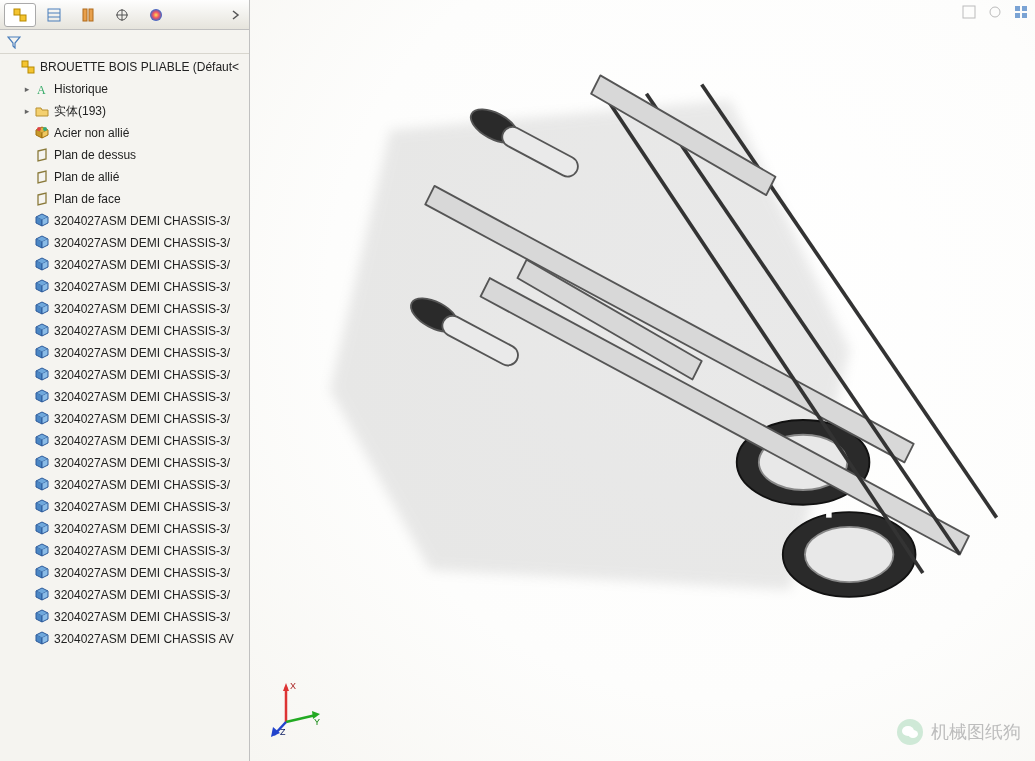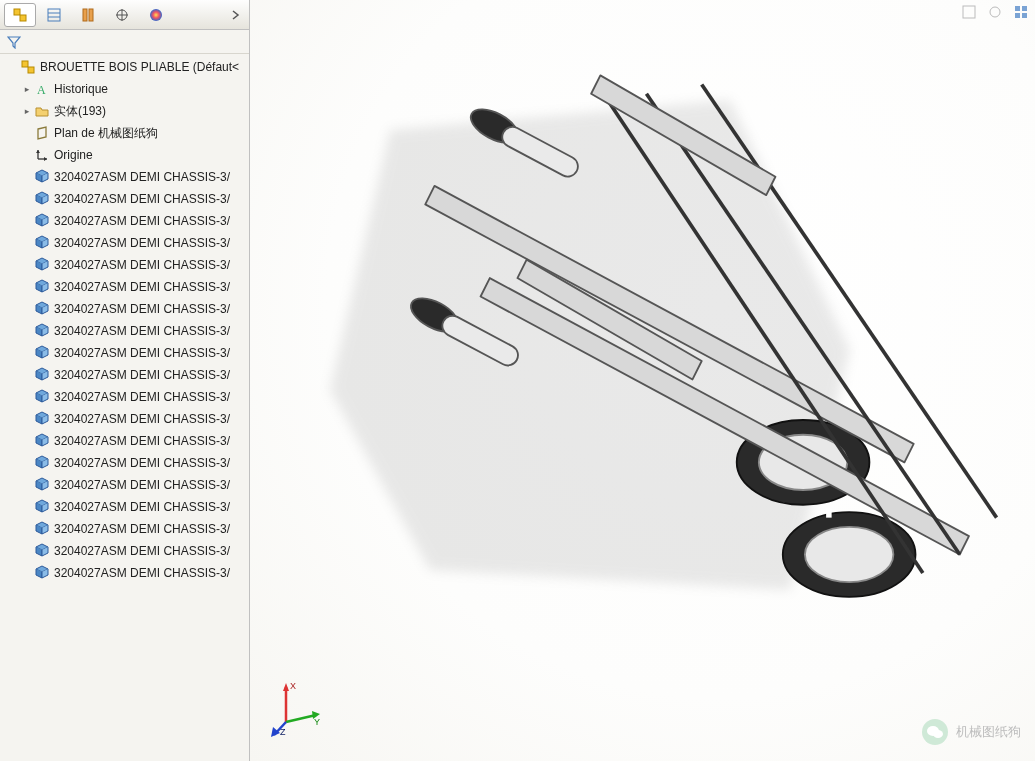--- a/index.html
+++ b/index.html
@@ -12,21 +12,21 @@
   .filter-row { height: 24px; display: flex; align-items: center; padding: 0 6px; border-bottom: 1px solid #d8d6ce; }
   .tree { flex: 1; overflow-y: auto; overflow-x: hidden; padding: 2px 0; }
   .tree::-webkit-scrollbar { width: 16px; }
   .tree::-webkit-scrollbar-track { background: #efede5; border-left: 1px solid #cfcdc5; }
   .tree::-webkit-scrollbar-thumb { background: #cfcdc5; border: 1px solid #b0aea6; }
   .node { display: flex; align-items: center; height: 22px; padding: 0 8px; white-space: nowrap; color: #222; }
   .exp { width: 10px; text-align: center; color: #666; font-size: 9px; margin-right: 2px; }
   .ico { width: 16px; height: 16px; margin-right: 4px; display: inline-flex; align-items: center; justify-content: center; flex-shrink:0; }
   .ind { display:inline-block; }
   .viewport { flex: 1; position: relative; background: radial-gradient(circle at 60% 40%, #ffffff 0%, #fdfdfc 60%, #f7f6f2 100%); overflow: hidden; }
-  .watermark { position: absolute; right: 14px; bottom: 16px; display: flex; align-items: center; gap: 8px; color: #bdbdbd; font-size: 13px; font-family: sans-serif; }
+  .watermark { position: absolute; right: 14px; bottom: 16px; display: flex; align-items: center; gap: 8px; color: #bdbdbd; font-size: 18px; font-family: sans-serif; }
   .wm-circle { width: 26px; height: 26px; border-radius: 50%; background: #cfe9d7; display: flex; align-items: center; justify-content: center; color: #fff; font-size: 16px; }
   .triad { position: absolute; left: 16px; bottom: 24px; width: 60px; height: 60px; }
   .shadow-blob { position:absolute; left:60px; top:90px; width:560px; height:520px; filter: blur(6px); opacity:0.18; }
   .model-placeholder { position:absolute; left:120px; top:20px; right:20px; bottom:60px; display:flex; align-items:center; justify-content:center; }
   .top-strip { position:absolute; top:0; right:0; height:22px; display:flex; gap:6px; padding:2px 4px; }
   .ts-ico { width:20px; height:20px; display:flex; align-items:center; justify-content:center; }
   .sash { position:absolute; left:247px; top:0; width:6px; height:100%; cursor:col-resize; }
   .overflow-btn { width:18px; height:24px; display:flex; align-items:center; justify-content:center; margin-left:auto; color:#555; }
 </style>
 </head>
@@ -116,265 +116,298 @@
                 <path d="M1 4h5l1 2h6v6H1z" fill="#f4d06f" stroke="#b89030"></path>
               </svg>
             </span>
             <span>实体(193)</span>
           </div>
           <div class="node">
             <span class="ind" style="width: 14px;"></span>
             <span class="exp"></span>
             <span class="ico">
               <svg width="14" height="14">
+                <path d="M7 1 L13 4 L7 7 L1 4 Z" fill="#e0b040" stroke="#a07010"></path>
+                <path d="M1 4v5l6 3V7" fill="#c89828" stroke="#a07010"></path>
+                <path d="M13 4v5l-6 3V7" fill="#f0c860" stroke="#a07010"></path>
+                <circle cx="4" cy="3" r="2" fill="#d44"></circle>
+                <circle cx="10" cy="3" r="2" fill="#3a7"></circle>
+              </svg>
+            </span>
+            <span>Acier non allié</span>
+          </div>
+          <div class="node">
+            <span class="ind" style="width: 14px;"></span>
+            <span class="exp"></span>
+            <span class="ico">
+              <svg width="14" height="14">
                 <path d="M3 3 L11 1 L11 11 L3 13 Z" fill="none" stroke="#8a7a3a" stroke-width="1.3"></path>
               </svg>
             </span>
-            <span>Plan de 机械图纸狗</span>
-          </div>
-          <div class="node">
-            <span class="ind" style="width: 14px;"></span>
-            <span class="exp"></span>
-            <span class="ico">
-              <svg width="14" height="14">
-                <line x1="3" y1="11" x2="3" y2="2" stroke="#333" stroke-width="1.3"></line>
-                <line x1="3" y1="11" x2="12" y2="11" stroke="#333" stroke-width="1.3"></line>
-                <polyline points="3,2 1,5 5,5" fill="#333"></polyline>
-                <polyline points="12,11 9,9 9,13" fill="#333"></polyline>
-              </svg>
-            </span>
-            <span>Origine</span>
-          </div>
-          <div class="node">
-            <span class="ind" style="width: 14px;"></span>
-            <span class="exp"></span>
-            <span class="ico">
-              <svg width="16" height="16">
-                <path d="M8 1 L14 4 L8 7 L2 4 Z" fill="#6fa8dc" stroke="#2d5a9a"></path>
-                <path d="M2 4v6l6 3V7" fill="#4a86c4" stroke="#2d5a9a"></path>
-                <path d="M14 4v6l-6 3V7" fill="#8abce8" stroke="#2d5a9a"></path>
-              </svg>
-            </span>
-            <span>3204027ASM DEMI CHASSIS-3/</span>
-          </div>
-          <div class="node">
-            <span class="ind" style="width: 14px;"></span>
-            <span class="exp"></span>
-            <span class="ico">
-              <svg width="16" height="16">
-                <path d="M8 1 L14 4 L8 7 L2 4 Z" fill="#6fa8dc" stroke="#2d5a9a"></path>
-                <path d="M2 4v6l6 3V7" fill="#4a86c4" stroke="#2d5a9a"></path>
-                <path d="M14 4v6l-6 3V7" fill="#8abce8" stroke="#2d5a9a"></path>
-              </svg>
-            </span>
-            <span>3204027ASM DEMI CHASSIS-3/</span>
-          </div>
-          <div class="node">
-            <span class="ind" style="width: 14px;"></span>
-            <span class="exp"></span>
-            <span class="ico">
-              <svg width="16" height="16">
-                <path d="M8 1 L14 4 L8 7 L2 4 Z" fill="#6fa8dc" stroke="#2d5a9a"></path>
-                <path d="M2 4v6l6 3V7" fill="#4a86c4" stroke="#2d5a9a"></path>
-                <path d="M14 4v6l-6 3V7" fill="#8abce8" stroke="#2d5a9a"></path>
-              </svg>
-            </span>
-            <span>3204027ASM DEMI CHASSIS-3/</span>
-          </div>
-          <div class="node">
-            <span class="ind" style="width: 14px;"></span>
-            <span class="exp"></span>
-            <span class="ico">
-              <svg width="16" height="16">
-                <path d="M8 1 L14 4 L8 7 L2 4 Z" fill="#6fa8dc" stroke="#2d5a9a"></path>
-                <path d="M2 4v6l6 3V7" fill="#4a86c4" stroke="#2d5a9a"></path>
-                <path d="M14 4v6l-6 3V7" fill="#8abce8" stroke="#2d5a9a"></path>
-              </svg>
-            </span>
-            <span>3204027ASM DEMI CHASSIS-3/</span>
-          </div>
-          <div class="node">
-            <span class="ind" style="width: 14px;"></span>
-            <span class="exp"></span>
-            <span class="ico">
-              <svg width="16" height="16">
-                <path d="M8 1 L14 4 L8 7 L2 4 Z" fill="#6fa8dc" stroke="#2d5a9a"></path>
-                <path d="M2 4v6l6 3V7" fill="#4a86c4" stroke="#2d5a9a"></path>
-                <path d="M14 4v6l-6 3V7" fill="#8abce8" stroke="#2d5a9a"></path>
-              </svg>
-            </span>
-            <span>3204027ASM DEMI CHASSIS-3/</span>
-          </div>
-          <div class="node">
-            <span class="ind" style="width: 14px;"></span>
-            <span class="exp"></span>
-            <span class="ico">
-              <svg width="16" height="16">
-                <path d="M8 1 L14 4 L8 7 L2 4 Z" fill="#6fa8dc" stroke="#2d5a9a"></path>
-                <path d="M2 4v6l6 3V7" fill="#4a86c4" stroke="#2d5a9a"></path>
-                <path d="M14 4v6l-6 3V7" fill="#8abce8" stroke="#2d5a9a"></path>
-              </svg>
-            </span>
-            <span>3204027ASM DEMI CHASSIS-3/</span>
-          </div>
-          <div class="node">
-            <span class="ind" style="width: 14px;"></span>
-            <span class="exp"></span>
-            <span class="ico">
-              <svg width="16" height="16">
-                <path d="M8 1 L14 4 L8 7 L2 4 Z" fill="#6fa8dc" stroke="#2d5a9a"></path>
-                <path d="M2 4v6l6 3V7" fill="#4a86c4" stroke="#2d5a9a"></path>
-                <path d="M14 4v6l-6 3V7" fill="#8abce8" stroke="#2d5a9a"></path>
-              </svg>
-            </span>
-            <span>3204027ASM DEMI CHASSIS-3/</span>
-          </div>
-          <div class="node">
-            <span class="ind" style="width: 14px;"></span>
-            <span class="exp"></span>
-            <span class="ico">
-              <svg width="16" height="16">
-                <path d="M8 1 L14 4 L8 7 L2 4 Z" fill="#6fa8dc" stroke="#2d5a9a"></path>
-                <path d="M2 4v6l6 3V7" fill="#4a86c4" stroke="#2d5a9a"></path>
-                <path d="M14 4v6l-6 3V7" fill="#8abce8" stroke="#2d5a9a"></path>
-              </svg>
-            </span>
-            <span>3204027ASM DEMI CHASSIS-3/</span>
-          </div>
-          <div class="node">
-            <span class="ind" style="width: 14px;"></span>
-            <span class="exp"></span>
-            <span class="ico">
-              <svg width="16" height="16">
-                <path d="M8 1 L14 4 L8 7 L2 4 Z" fill="#6fa8dc" stroke="#2d5a9a"></path>
-                <path d="M2 4v6l6 3V7" fill="#4a86c4" stroke="#2d5a9a"></path>
-                <path d="M14 4v6l-6 3V7" fill="#8abce8" stroke="#2d5a9a"></path>
-              </svg>
-            </span>
-            <span>3204027ASM DEMI CHASSIS-3/</span>
-          </div>
-          <div class="node">
-            <span class="ind" style="width: 14px;"></span>
-            <span class="exp"></span>
-            <span class="ico">
-              <svg width="16" height="16">
-                <path d="M8 1 L14 4 L8 7 L2 4 Z" fill="#6fa8dc" stroke="#2d5a9a"></path>
-                <path d="M2 4v6l6 3V7" fill="#4a86c4" stroke="#2d5a9a"></path>
-                <path d="M14 4v6l-6 3V7" fill="#8abce8" stroke="#2d5a9a"></path>
-              </svg>
-            </span>
-            <span>3204027ASM DEMI CHASSIS-3/</span>
-          </div>
-          <div class="node">
-            <span class="ind" style="width: 14px;"></span>
-            <span class="exp"></span>
-            <span class="ico">
-              <svg width="16" height="16">
-                <path d="M8 1 L14 4 L8 7 L2 4 Z" fill="#6fa8dc" stroke="#2d5a9a"></path>
-                <path d="M2 4v6l6 3V7" fill="#4a86c4" stroke="#2d5a9a"></path>
-                <path d="M14 4v6l-6 3V7" fill="#8abce8" stroke="#2d5a9a"></path>
-              </svg>
-            </span>
-            <span>3204027ASM DEMI CHASSIS-3/</span>
-          </div>
-          <div class="node">
-            <span class="ind" style="width: 14px;"></span>
-            <span class="exp"></span>
-            <span class="ico">
-              <svg width="16" height="16">
-                <path d="M8 1 L14 4 L8 7 L2 4 Z" fill="#6fa8dc" stroke="#2d5a9a"></path>
-                <path d="M2 4v6l6 3V7" fill="#4a86c4" stroke="#2d5a9a"></path>
-                <path d="M14 4v6l-6 3V7" fill="#8abce8" stroke="#2d5a9a"></path>
-              </svg>
-            </span>
-            <span>3204027ASM DEMI CHASSIS-3/</span>
-          </div>
-          <div class="node">
-            <span class="ind" style="width: 14px;"></span>
-            <span class="exp"></span>
-            <span class="ico">
-              <svg width="16" height="16">
-                <path d="M8 1 L14 4 L8 7 L2 4 Z" fill="#6fa8dc" stroke="#2d5a9a"></path>
-                <path d="M2 4v6l6 3V7" fill="#4a86c4" stroke="#2d5a9a"></path>
-                <path d="M14 4v6l-6 3V7" fill="#8abce8" stroke="#2d5a9a"></path>
-              </svg>
-            </span>
-            <span>3204027ASM DEMI CHASSIS-3/</span>
-          </div>
-          <div class="node">
-            <span class="ind" style="width: 14px;"></span>
-            <span class="exp"></span>
-            <span class="ico">
-              <svg width="16" height="16">
-                <path d="M8 1 L14 4 L8 7 L2 4 Z" fill="#6fa8dc" stroke="#2d5a9a"></path>
-                <path d="M2 4v6l6 3V7" fill="#4a86c4" stroke="#2d5a9a"></path>
-                <path d="M14 4v6l-6 3V7" fill="#8abce8" stroke="#2d5a9a"></path>
-              </svg>
-            </span>
-            <span>3204027ASM DEMI CHASSIS-3/</span>
-          </div>
-          <div class="node">
-            <span class="ind" style="width: 14px;"></span>
-            <span class="exp"></span>
-            <span class="ico">
-              <svg width="16" height="16">
-                <path d="M8 1 L14 4 L8 7 L2 4 Z" fill="#6fa8dc" stroke="#2d5a9a"></path>
-                <path d="M2 4v6l6 3V7" fill="#4a86c4" stroke="#2d5a9a"></path>
-                <path d="M14 4v6l-6 3V7" fill="#8abce8" stroke="#2d5a9a"></path>
-              </svg>
-            </span>
-            <span>3204027ASM DEMI CHASSIS-3/</span>
-          </div>
-          <div class="node">
-            <span class="ind" style="width: 14px;"></span>
-            <span class="exp"></span>
-            <span class="ico">
-              <svg width="16" height="16">
-                <path d="M8 1 L14 4 L8 7 L2 4 Z" fill="#6fa8dc" stroke="#2d5a9a"></path>
-                <path d="M2 4v6l6 3V7" fill="#4a86c4" stroke="#2d5a9a"></path>
-                <path d="M14 4v6l-6 3V7" fill="#8abce8" stroke="#2d5a9a"></path>
-              </svg>
-            </span>
-            <span>3204027ASM DEMI CHASSIS-3/</span>
-          </div>
-          <div class="node">
-            <span class="ind" style="width: 14px;"></span>
-            <span class="exp"></span>
-            <span class="ico">
-              <svg width="16" height="16">
-                <path d="M8 1 L14 4 L8 7 L2 4 Z" fill="#6fa8dc" stroke="#2d5a9a"></path>
-                <path d="M2 4v6l6 3V7" fill="#4a86c4" stroke="#2d5a9a"></path>
-                <path d="M14 4v6l-6 3V7" fill="#8abce8" stroke="#2d5a9a"></path>
-              </svg>
-            </span>
-            <span>3204027ASM DEMI CHASSIS-3/</span>
-          </div>
-          <div class="node">
-            <span class="ind" style="width: 14px;"></span>
-            <span class="exp"></span>
-            <span class="ico">
-              <svg width="16" height="16">
-                <path d="M8 1 L14 4 L8 7 L2 4 Z" fill="#6fa8dc" stroke="#2d5a9a"></path>
-                <path d="M2 4v6l6 3V7" fill="#4a86c4" stroke="#2d5a9a"></path>
-                <path d="M14 4v6l-6 3V7" fill="#8abce8" stroke="#2d5a9a"></path>
-              </svg>
-            </span>
-            <span>3204027ASM DEMI CHASSIS-3/</span>
-          </div>
-          <div class="node">
-            <span class="ind" style="width: 14px;"></span>
-            <span class="exp"></span>
-            <span class="ico">
-              <svg width="16" height="16">
-                <path d="M8 1 L14 4 L8 7 L2 4 Z" fill="#6fa8dc" stroke="#2d5a9a"></path>
-                <path d="M2 4v6l6 3V7" fill="#4a86c4" stroke="#2d5a9a"></path>
-                <path d="M14 4v6l-6 3V7" fill="#8abce8" stroke="#2d5a9a"></path>
-              </svg>
-            </span>
-            <span>3204027ASM DEMI CHASSIS-3/</span>
+            <span>Plan de dessus</span>
+          </div>
+          <div class="node">
+            <span class="ind" style="width: 14px;"></span>
+            <span class="exp"></span>
+            <span class="ico">
+              <svg width="14" height="14">
+                <path d="M3 3 L11 1 L11 11 L3 13 Z" fill="none" stroke="#8a7a3a" stroke-width="1.3"></path>
+              </svg>
+            </span>
+            <span>Plan de allié</span>
+          </div>
+          <div class="node">
+            <span class="ind" style="width: 14px;"></span>
+            <span class="exp"></span>
+            <span class="ico">
+              <svg width="14" height="14">
+                <path d="M3 3 L11 1 L11 11 L3 13 Z" fill="none" stroke="#8a7a3a" stroke-width="1.3"></path>
+              </svg>
+            </span>
+            <span>Plan de face</span>
+          </div>
+          <div class="node">
+            <span class="ind" style="width: 14px;"></span>
+            <span class="exp"></span>
+            <span class="ico">
+              <svg width="16" height="16">
+                <path d="M8 1 L14 4 L8 7 L2 4 Z" fill="#6fa8dc" stroke="#2d5a9a"></path>
+                <path d="M2 4v6l6 3V7" fill="#4a86c4" stroke="#2d5a9a"></path>
+                <path d="M14 4v6l-6 3V7" fill="#8abce8" stroke="#2d5a9a"></path>
+              </svg>
+            </span>
+            <span>3204027ASM DEMI CHASSIS-3/</span>
+          </div>
+          <div class="node">
+            <span class="ind" style="width: 14px;"></span>
+            <span class="exp"></span>
+            <span class="ico">
+              <svg width="16" height="16">
+                <path d="M8 1 L14 4 L8 7 L2 4 Z" fill="#6fa8dc" stroke="#2d5a9a"></path>
+                <path d="M2 4v6l6 3V7" fill="#4a86c4" stroke="#2d5a9a"></path>
+                <path d="M14 4v6l-6 3V7" fill="#8abce8" stroke="#2d5a9a"></path>
+              </svg>
+            </span>
+            <span>3204027ASM DEMI CHASSIS-3/</span>
+          </div>
+          <div class="node">
+            <span class="ind" style="width: 14px;"></span>
+            <span class="exp"></span>
+            <span class="ico">
+              <svg width="16" height="16">
+                <path d="M8 1 L14 4 L8 7 L2 4 Z" fill="#6fa8dc" stroke="#2d5a9a"></path>
+                <path d="M2 4v6l6 3V7" fill="#4a86c4" stroke="#2d5a9a"></path>
+                <path d="M14 4v6l-6 3V7" fill="#8abce8" stroke="#2d5a9a"></path>
+              </svg>
+            </span>
+            <span>3204027ASM DEMI CHASSIS-3/</span>
+          </div>
+          <div class="node">
+            <span class="ind" style="width: 14px;"></span>
+            <span class="exp"></span>
+            <span class="ico">
+              <svg width="16" height="16">
+                <path d="M8 1 L14 4 L8 7 L2 4 Z" fill="#6fa8dc" stroke="#2d5a9a"></path>
+                <path d="M2 4v6l6 3V7" fill="#4a86c4" stroke="#2d5a9a"></path>
+                <path d="M14 4v6l-6 3V7" fill="#8abce8" stroke="#2d5a9a"></path>
+              </svg>
+            </span>
+            <span>3204027ASM DEMI CHASSIS-3/</span>
+          </div>
+          <div class="node">
+            <span class="ind" style="width: 14px;"></span>
+            <span class="exp"></span>
+            <span class="ico">
+              <svg width="16" height="16">
+                <path d="M8 1 L14 4 L8 7 L2 4 Z" fill="#6fa8dc" stroke="#2d5a9a"></path>
+                <path d="M2 4v6l6 3V7" fill="#4a86c4" stroke="#2d5a9a"></path>
+                <path d="M14 4v6l-6 3V7" fill="#8abce8" stroke="#2d5a9a"></path>
+              </svg>
+            </span>
+            <span>3204027ASM DEMI CHASSIS-3/</span>
+          </div>
+          <div class="node">
+            <span class="ind" style="width: 14px;"></span>
+            <span class="exp"></span>
+            <span class="ico">
+              <svg width="16" height="16">
+                <path d="M8 1 L14 4 L8 7 L2 4 Z" fill="#6fa8dc" stroke="#2d5a9a"></path>
+                <path d="M2 4v6l6 3V7" fill="#4a86c4" stroke="#2d5a9a"></path>
+                <path d="M14 4v6l-6 3V7" fill="#8abce8" stroke="#2d5a9a"></path>
+              </svg>
+            </span>
+            <span>3204027ASM DEMI CHASSIS-3/</span>
+          </div>
+          <div class="node">
+            <span class="ind" style="width: 14px;"></span>
+            <span class="exp"></span>
+            <span class="ico">
+              <svg width="16" height="16">
+                <path d="M8 1 L14 4 L8 7 L2 4 Z" fill="#6fa8dc" stroke="#2d5a9a"></path>
+                <path d="M2 4v6l6 3V7" fill="#4a86c4" stroke="#2d5a9a"></path>
+                <path d="M14 4v6l-6 3V7" fill="#8abce8" stroke="#2d5a9a"></path>
+              </svg>
+            </span>
+            <span>3204027ASM DEMI CHASSIS-3/</span>
+          </div>
+          <div class="node">
+            <span class="ind" style="width: 14px;"></span>
+            <span class="exp"></span>
+            <span class="ico">
+              <svg width="16" height="16">
+                <path d="M8 1 L14 4 L8 7 L2 4 Z" fill="#6fa8dc" stroke="#2d5a9a"></path>
+                <path d="M2 4v6l6 3V7" fill="#4a86c4" stroke="#2d5a9a"></path>
+                <path d="M14 4v6l-6 3V7" fill="#8abce8" stroke="#2d5a9a"></path>
+              </svg>
+            </span>
+            <span>3204027ASM DEMI CHASSIS-3/</span>
+          </div>
+          <div class="node">
+            <span class="ind" style="width: 14px;"></span>
+            <span class="exp"></span>
+            <span class="ico">
+              <svg width="16" height="16">
+                <path d="M8 1 L14 4 L8 7 L2 4 Z" fill="#6fa8dc" stroke="#2d5a9a"></path>
+                <path d="M2 4v6l6 3V7" fill="#4a86c4" stroke="#2d5a9a"></path>
+                <path d="M14 4v6l-6 3V7" fill="#8abce8" stroke="#2d5a9a"></path>
+              </svg>
+            </span>
+            <span>3204027ASM DEMI CHASSIS-3/</span>
+          </div>
+          <div class="node">
+            <span class="ind" style="width: 14px;"></span>
+            <span class="exp"></span>
+            <span class="ico">
+              <svg width="16" height="16">
+                <path d="M8 1 L14 4 L8 7 L2 4 Z" fill="#6fa8dc" stroke="#2d5a9a"></path>
+                <path d="M2 4v6l6 3V7" fill="#4a86c4" stroke="#2d5a9a"></path>
+                <path d="M14 4v6l-6 3V7" fill="#8abce8" stroke="#2d5a9a"></path>
+              </svg>
+            </span>
+            <span>3204027ASM DEMI CHASSIS-3/</span>
+          </div>
+          <div class="node">
+            <span class="ind" style="width: 14px;"></span>
+            <span class="exp"></span>
+            <span class="ico">
+              <svg width="16" height="16">
+                <path d="M8 1 L14 4 L8 7 L2 4 Z" fill="#6fa8dc" stroke="#2d5a9a"></path>
+                <path d="M2 4v6l6 3V7" fill="#4a86c4" stroke="#2d5a9a"></path>
+                <path d="M14 4v6l-6 3V7" fill="#8abce8" stroke="#2d5a9a"></path>
+              </svg>
+            </span>
+            <span>3204027ASM DEMI CHASSIS-3/</span>
+          </div>
+          <div class="node">
+            <span class="ind" style="width: 14px;"></span>
+            <span class="exp"></span>
+            <span class="ico">
+              <svg width="16" height="16">
+                <path d="M8 1 L14 4 L8 7 L2 4 Z" fill="#6fa8dc" stroke="#2d5a9a"></path>
+                <path d="M2 4v6l6 3V7" fill="#4a86c4" stroke="#2d5a9a"></path>
+                <path d="M14 4v6l-6 3V7" fill="#8abce8" stroke="#2d5a9a"></path>
+              </svg>
+            </span>
+            <span>3204027ASM DEMI CHASSIS-3/</span>
+          </div>
+          <div class="node">
+            <span class="ind" style="width: 14px;"></span>
+            <span class="exp"></span>
+            <span class="ico">
+              <svg width="16" height="16">
+                <path d="M8 1 L14 4 L8 7 L2 4 Z" fill="#6fa8dc" stroke="#2d5a9a"></path>
+                <path d="M2 4v6l6 3V7" fill="#4a86c4" stroke="#2d5a9a"></path>
+                <path d="M14 4v6l-6 3V7" fill="#8abce8" stroke="#2d5a9a"></path>
+              </svg>
+            </span>
+            <span>3204027ASM DEMI CHASSIS-3/</span>
+          </div>
+          <div class="node">
+            <span class="ind" style="width: 14px;"></span>
+            <span class="exp"></span>
+            <span class="ico">
+              <svg width="16" height="16">
+                <path d="M8 1 L14 4 L8 7 L2 4 Z" fill="#6fa8dc" stroke="#2d5a9a"></path>
+                <path d="M2 4v6l6 3V7" fill="#4a86c4" stroke="#2d5a9a"></path>
+                <path d="M14 4v6l-6 3V7" fill="#8abce8" stroke="#2d5a9a"></path>
+              </svg>
+            </span>
+            <span>3204027ASM DEMI CHASSIS-3/</span>
+          </div>
+          <div class="node">
+            <span class="ind" style="width: 14px;"></span>
+            <span class="exp"></span>
+            <span class="ico">
+              <svg width="16" height="16">
+                <path d="M8 1 L14 4 L8 7 L2 4 Z" fill="#6fa8dc" stroke="#2d5a9a"></path>
+                <path d="M2 4v6l6 3V7" fill="#4a86c4" stroke="#2d5a9a"></path>
+                <path d="M14 4v6l-6 3V7" fill="#8abce8" stroke="#2d5a9a"></path>
+              </svg>
+            </span>
+            <span>3204027ASM DEMI CHASSIS-3/</span>
+          </div>
+          <div class="node">
+            <span class="ind" style="width: 14px;"></span>
+            <span class="exp"></span>
+            <span class="ico">
+              <svg width="16" height="16">
+                <path d="M8 1 L14 4 L8 7 L2 4 Z" fill="#6fa8dc" stroke="#2d5a9a"></path>
+                <path d="M2 4v6l6 3V7" fill="#4a86c4" stroke="#2d5a9a"></path>
+                <path d="M14 4v6l-6 3V7" fill="#8abce8" stroke="#2d5a9a"></path>
+              </svg>
+            </span>
+            <span>3204027ASM DEMI CHASSIS-3/</span>
+          </div>
+          <div class="node">
+            <span class="ind" style="width: 14px;"></span>
+            <span class="exp"></span>
+            <span class="ico">
+              <svg width="16" height="16">
+                <path d="M8 1 L14 4 L8 7 L2 4 Z" fill="#6fa8dc" stroke="#2d5a9a"></path>
+                <path d="M2 4v6l6 3V7" fill="#4a86c4" stroke="#2d5a9a"></path>
+                <path d="M14 4v6l-6 3V7" fill="#8abce8" stroke="#2d5a9a"></path>
+              </svg>
+            </span>
+            <span>3204027ASM DEMI CHASSIS-3/</span>
+          </div>
+          <div class="node">
+            <span class="ind" style="width: 14px;"></span>
+            <span class="exp"></span>
+            <span class="ico">
+              <svg width="16" height="16">
+                <path d="M8 1 L14 4 L8 7 L2 4 Z" fill="#6fa8dc" stroke="#2d5a9a"></path>
+                <path d="M2 4v6l6 3V7" fill="#4a86c4" stroke="#2d5a9a"></path>
+                <path d="M14 4v6l-6 3V7" fill="#8abce8" stroke="#2d5a9a"></path>
+              </svg>
+            </span>
+            <span>3204027ASM DEMI CHASSIS-3/</span>
+          </div>
+          <div class="node">
+            <span class="ind" style="width: 14px;"></span>
+            <span class="exp"></span>
+            <span class="ico">
+              <svg width="16" height="16">
+                <path d="M8 1 L14 4 L8 7 L2 4 Z" fill="#6fa8dc" stroke="#2d5a9a"></path>
+                <path d="M2 4v6l6 3V7" fill="#4a86c4" stroke="#2d5a9a"></path>
+                <path d="M14 4v6l-6 3V7" fill="#8abce8" stroke="#2d5a9a"></path>
+              </svg>
+            </span>
+            <span>3204027ASM DEMI CHASSIS-3/</span>
+          </div>
+          <div class="node">
+            <span class="ind" style="width: 14px;"></span>
+            <span class="exp"></span>
+            <span class="ico">
+              <svg width="16" height="16">
+                <path d="M8 1 L14 4 L8 7 L2 4 Z" fill="#6fa8dc" stroke="#2d5a9a"></path>
+                <path d="M2 4v6l6 3V7" fill="#4a86c4" stroke="#2d5a9a"></path>
+                <path d="M14 4v6l-6 3V7" fill="#8abce8" stroke="#2d5a9a"></path>
+              </svg>
+            </span>
+            <span>3204027ASM DEMI CHASSIS AV</span>
           </div>
         </div>
     </div>
   </div>
 
   <div class="sash"></div>
 
   <div class="viewport">
     <div class="top-strip">
       <span class="ts-ico">

